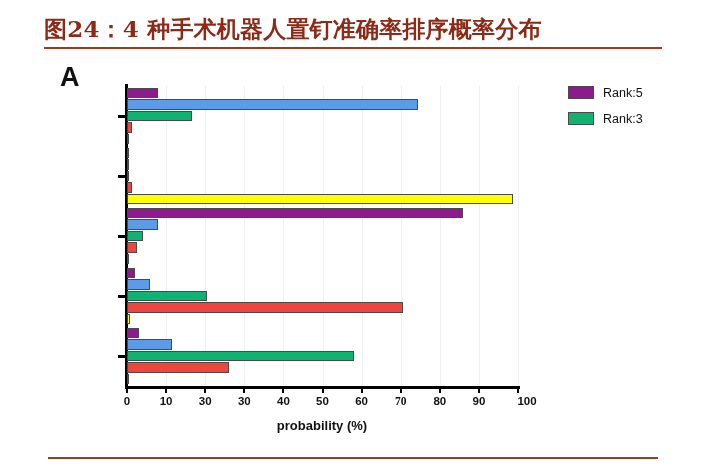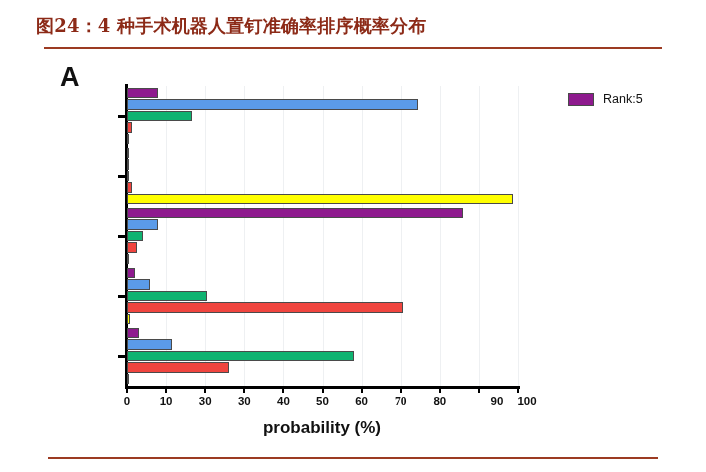--- a/index.html
+++ b/index.html
@@ -17,24 +17,24 @@
 
   
   #figure-header {
     position: absolute;
     left: 0; top: 0;
     width: 706px;
     height: 56px;
   }
   #figure-title {
     position: absolute;
-    left: 36px;
+    left: 44px;
     top: 14px;
     font-family: "DejaVu Serif", "Liberation Serif", serif;
-    font-size: 18px;
+    font-size: 23px;
     font-weight: bold;
     color: #8c2a17;
     letter-spacing: 0.2px;
     white-space: nowrap;
   }
   #title-rule {
     position: absolute;
     left: 44px;
     top: 47px;
     width: 618px;
@@ -118,21 +118,21 @@
     font-size: 11.5px;
     font-weight: bold;
     color: #111;
     transform: translateX(-50%);
     white-space: nowrap;
   }
   #xaxis-title {
     position: absolute;
     left: 195px;
     top: 332px;
-    font-size: 17px;
+    font-size: 13px;
     font-weight: bold;
     color: #111;
     transform: translateX(-50%);
     white-space: nowrap;
   }
 
   
   .ytick {
     position: absolute;
     left: -9px;
@@ -151,21 +151,21 @@
 
   
   #legend {
     position: absolute;
     left: 568px;
     top: 30px;
     width: 130px;
   }
   .legend-row {
     display: flex;
-    align-items: center;
+    align-items: flex-start;
     height: 26px;
   }
   .legend-swatch {
     width: 26px;
     height: 13px;
     box-sizing: border-box;
     border: 1px solid #4a4a4a;
     margin-right: 9px;
     flex: 0 0 auto;
   }
@@ -241,35 +241,39 @@
         <div class="xticklabel" style="left: 156.4px;">40</div>
         <div class="xtick" style="left: 194.5px;"></div>
         <div class="xticklabel" style="left: 195.5px;">50</div>
         <div class="xtick" style="left: 233.6px;"></div>
         <div class="xticklabel" style="left: 234.6px;">60</div>
         <div class="xtick" style="left: 272.7px;"></div>
         <div class="xticklabel" style="left: 273.7px; font-family: Liberation Serif, serif;">70</div>
         <div class="xtick" style="left: 311.8px;"></div>
         <div class="xticklabel" style="left: 312.8px;">80</div>
         <div class="xtick" style="left: 350.9px;"></div>
-        <div class="xticklabel" style="left: 351.9px; margin-left: 18px;">90</div>
+        <div class="xticklabel" style="left: 351.9px;">90</div>
         <div class="xtick" style="left: 390px;"></div>
         <div class="xticklabel" style="left: 400px;">100</div>
       </div>
     <div id="yticks-layer">
         <div class="ytick" style="top: 28.5px;"></div>
         <div class="ytick" style="top: 88.5px;"></div>
         <div class="ytick" style="top: 148.5px;"></div>
         <div class="ytick" style="top: 208.5px;"></div>
         <div class="ytick" style="top: 268.5px;"></div>
       </div>
     <div id="xaxis-title">probability (%)</div>
   </div>
 
   <div id="legend">
       <div class="legend-row">
         <span class="legend-swatch" style="background: rgb(142, 26, 142);"></span>
         <span class="legend-label">Rank:5</span>
       </div>
+      <div class="legend-row">
+        <span class="legend-swatch" style="background: rgb(15, 179, 113);"></span>
+        <span class="legend-label">Rank:3</span>
+      </div>
     </div>
 </div>
 
 <div id="footer-rule"></div>
 
 </body></html>

